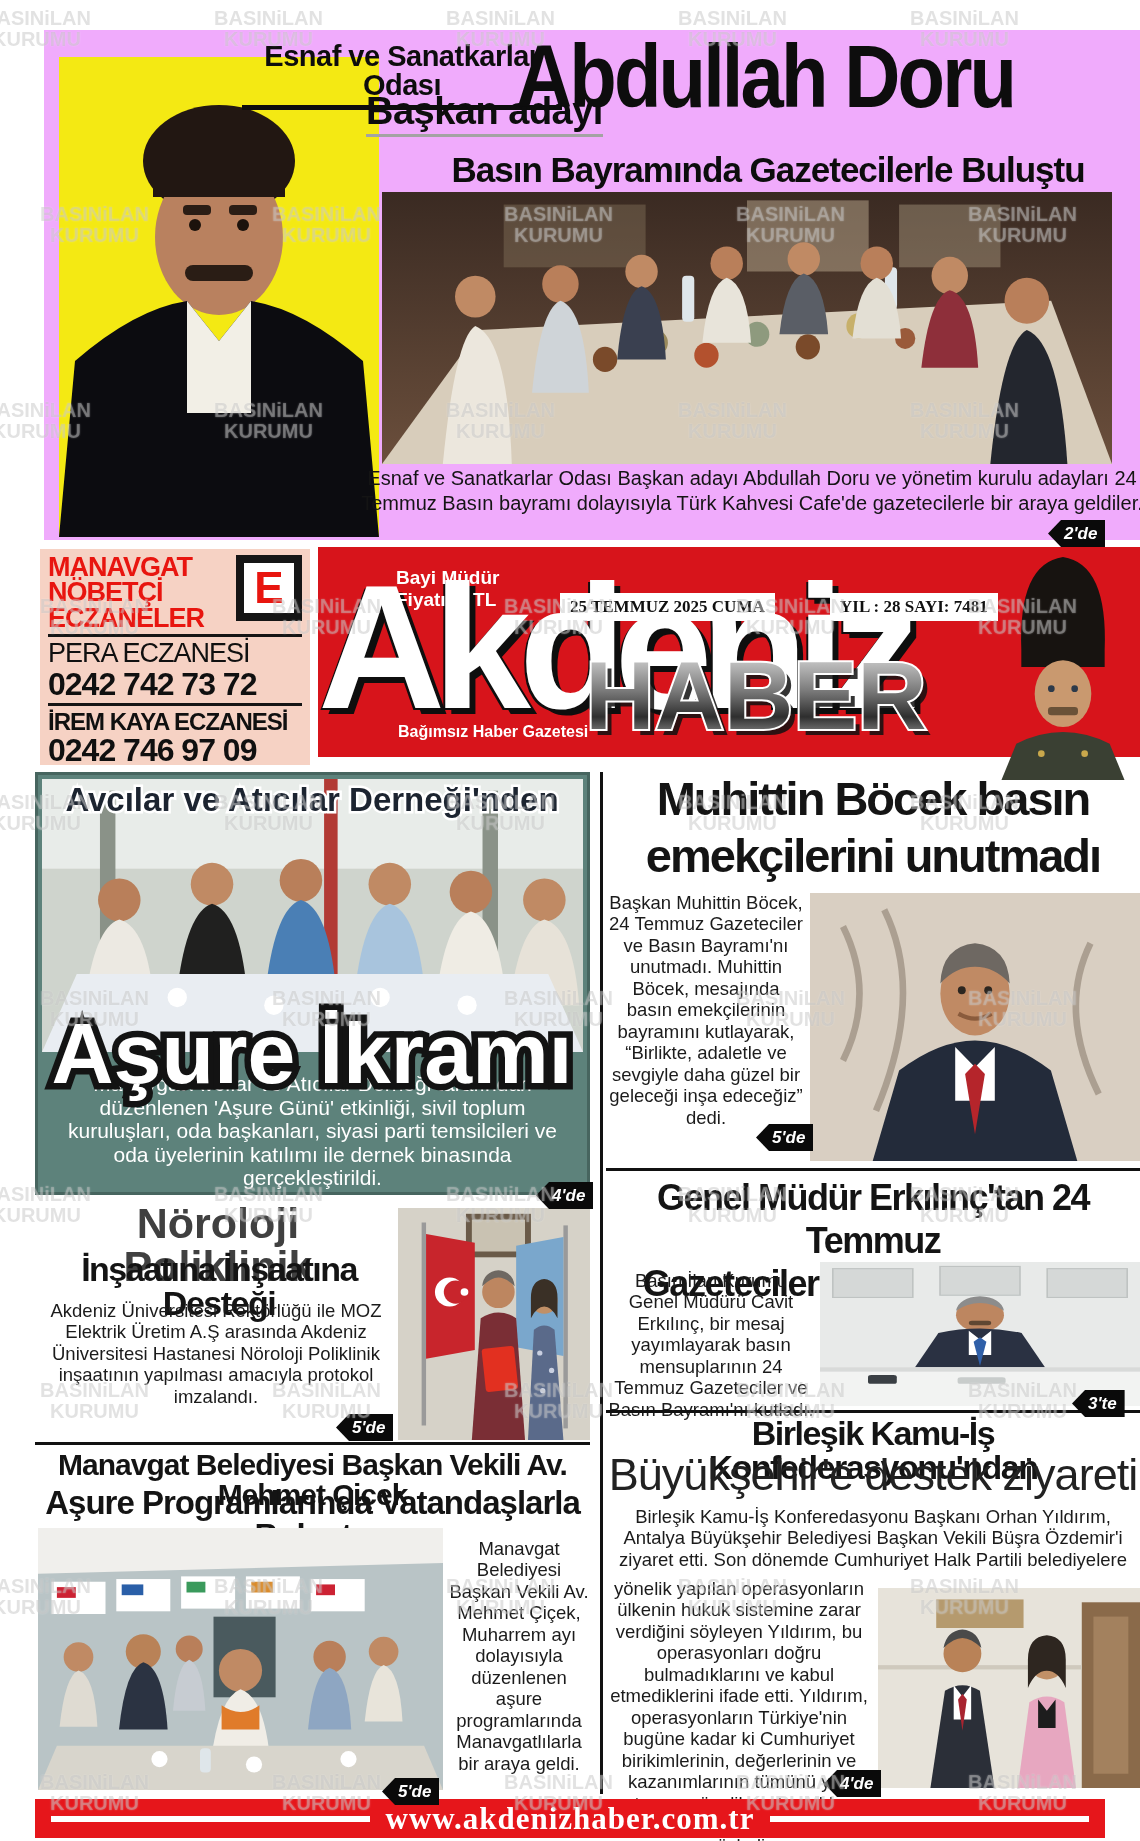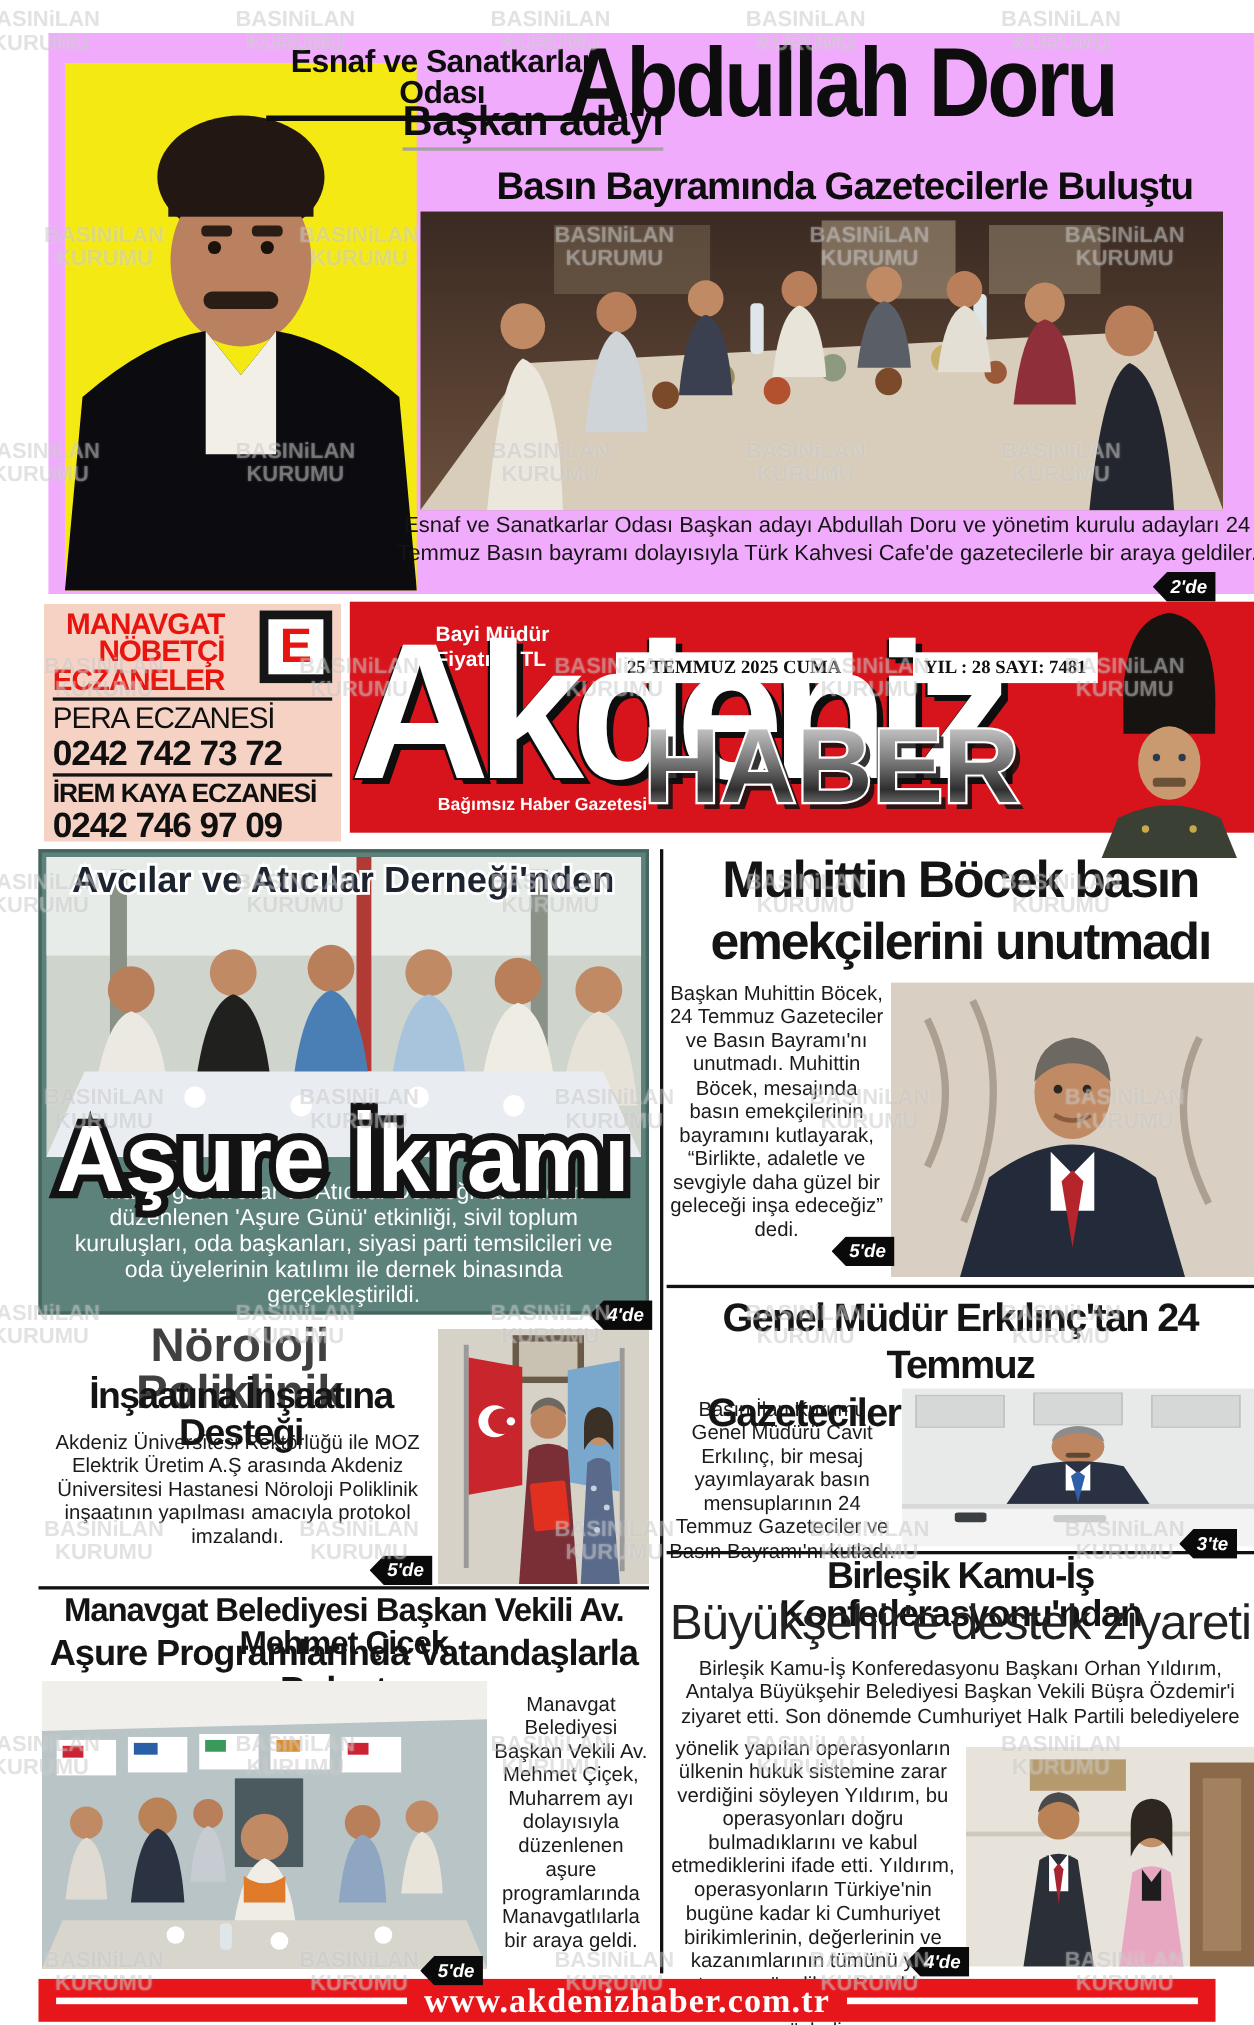--- a/index.html
+++ b/index.html
@@ -22,21 +22,21 @@
   .subhead{left:340px;top:120px;width:768px;font-weight:bold;font-size:35px;letter-spacing:-1px;color:#0d0d0d;}
   .topcaption{left:308px;top:436px;width:800px;font-size:20px;line-height:1.24;color:#141414;font-weight:500;}
 
   
   .badge{position:absolute;background:#0a0a0a;color:#fff;font-weight:bold;font-style:italic;
          font-size:17px;line-height:1;padding:5px 8px 5px 16px;z-index:30;
          clip-path:polygon(0 50%,13px 0,100% 0,100% 100%,13px 100%);margin-top:18px;}
 
   
   .pharm{left:40px;top:549px;width:270px;height:216px;background:#f6d2c4;padding:6px 8px;box-sizing:border-box;}
-  .pharm-top{display:flex;align-items:flex-start;text-align:right;}
+  .pharm-top{display:flex;align-items:flex-start;}
   .pharm-title{color:#e8150f;font-weight:bold;font-size:27px;line-height:.94;letter-spacing:-1px;}
   .elogo{margin-left:auto;width:50px;height:50px;border:8px solid #151515;background:#fff;
          display:flex;align-items:center;justify-content:center;color:#e8150f;font-weight:bold;font-size:44px;}
   .pline{height:3px;background:#151515;margin:3px 0;}
   .pname{font-weight:normal;font-size:27px;letter-spacing:-1px;line-height:1.02;color:#101010;}
   .pname2{font-weight:bold;font-size:24px;letter-spacing:-1px;line-height:1.05;color:#101010;}
   .pphone{font-weight:bold;font-size:32px;letter-spacing:-1px;line-height:1.02;color:#101010;}
   .masthead{left:318px;top:547px;width:822px;height:210px;background:#d7141b;}
   .mh-title{position:absolute;left:0px;top:12px;font-weight:bold;font-size:176px;line-height:1;color:#fff;
             letter-spacing:-12px;z-index:1;text-shadow:6px 6px 0 #0e0e0e,-2px 2px 0 #0e0e0e;}

